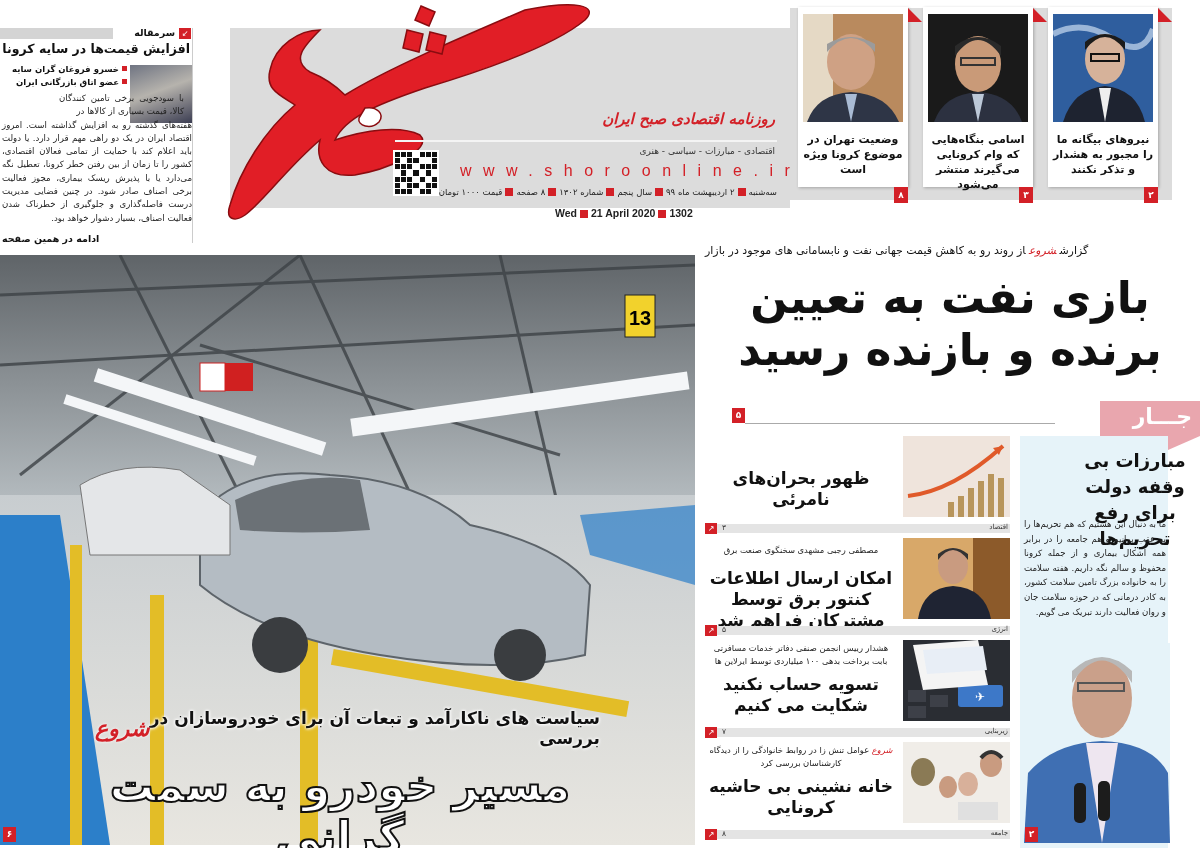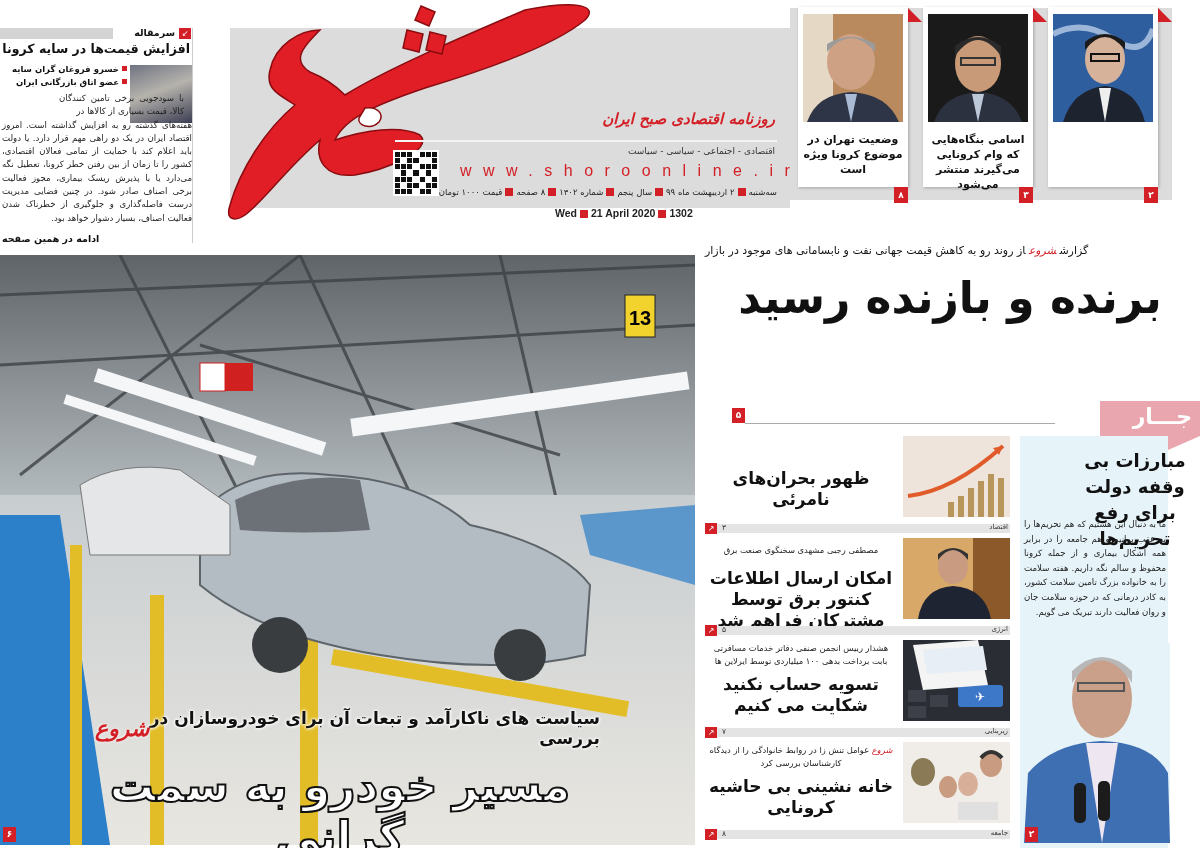--- a/index.html
+++ b/index.html
@@ -78,21 +78,21 @@
   <g fill="#e11e26" stroke="#8a0c10" stroke-width="1.5">
     <path d="M300 10 C350 0 375 5 360 20 C330 45 260 70 200 88 C150 105 120 118 110 140 C140 130 175 125 195 135 C210 150 160 170 130 175 C100 178 90 160 95 140 C60 170 40 200 20 215 C10 222 0 220 5 205 C15 170 40 130 70 105 C55 95 40 90 45 70 C50 45 75 30 95 30 C80 45 65 60 85 72 C100 78 110 85 120 95 C160 70 230 40 300 10 Z"></path>
     <path d="M196 6 l14 6 l-6 14 l-14 -6 z"></path>
     <path d="M182 30 l16 4 l-4 18 l-16 -4 z"></path>
     <path d="M205 32 l16 4 l-4 18 l-16 -4 z"></path>
     <path d="M140 108 c12 -2 20 6 14 14 c-8 8 -22 4 -20 -4 z" fill="#fff"></path>
   </g>
 </svg>
 <div class="tagline">روزنامه اقتصادی صبح ایران</div>
 <div class="rule"></div>
-<div class="cats">اقتصادی - اجتماعی - سیاسی - سیاست</div>
+<div class="cats">اقتصادی - مبارزات - سیاسی - هنری</div>
 <div class="url">www.shoroonline.ir</div>
 <div class="qr">
   <span></span>
     <span></span>
     <span></span>
     <span class="w"></span>
     <span></span>
     <span></span>
     <span></span>
   <span></span>
@@ -167,20 +167,21 @@
   <div class="card" style="left:258px">
     <svg class="ph" viewBox="0 0 100 108">
       <rect width="100" height="108" fill="#2f5e9e"></rect>
         <path d="M0 20 Q30 5 60 25 T100 15" stroke="#9bb6d8" stroke-width="6" fill="none"></path>
       <ellipse cx="52" cy="45" rx="20" ry="25" fill="#d6b29a"></ellipse>
         <path d="M32 36 Q52 10 72 36 L72 28 Q52 12 32 28z" fill="#1b1b1b"></path>
       <rect x="38" y="40" width="28" height="7" fill="none" stroke="#111" stroke-width="2"></rect>
       <path d="M10 108 Q20 75 52 72 Q84 75 92 108z" fill="#1e2330"></path>
         <path d="M46 74 L52 108 L58 74z" fill="#eee"></path>
     </svg>
+    <div class="tt">نیروهای بیگانه ما را مجبور به هشدار و تذکر نکنند</div>
     <div class="tri"></div>
     <div class="pg">۲</div>
   </div>
   <div class="card" style="left:133px">
     <svg class="ph" viewBox="0 0 100 108">
       <rect width="100" height="108" fill="#1a1a1a"></rect>
         <ellipse cx="50" cy="50" rx="23" ry="28" fill="#c99a78"></ellipse>
       <path d="M27 42 Q50 10 73 42 L73 32 Q50 14 27 32z" fill="#2a2a2a"></path>
         <rect x="33" y="44" width="34" height="7" fill="none" stroke="#333" stroke-width="2"></rect>
       <path d="M6 108 Q16 80 50 78 Q84 80 94 108z" fill="#2c3140"></path>
@@ -202,20 +203,21 @@
     <div class="tt">وضعیت تهران در موضوع کرونا ویژه است</div>
     <div class="tri"></div>
     <div class="pg">۸</div>
   </div>
 </div>
 
 <div class="kicker">
   <span>گزارش</span><span class="logo-mini">شروع</span><span>از روند رو به کاهش قیمت جهانی نفت و نابسامانی های موجود در بازار</span>
 </div>
 <div class="hl">
+  <div>بازی نفت به تعیین</div>
   <div>برنده و بازنده رسید</div>
 </div>
 <div class="hl-rule"></div>
 <div class="hl-pg">۵</div>
 
 <div class="jar"></div>
 <div class="jar-tab"></div>
 <div class="jar-fold"></div>
 <div class="jar-tab-label">جـــار</div>
 <div class="jar-title">مبارزات بی وقفه دولت برای رفع تحریم‌ها</div>

